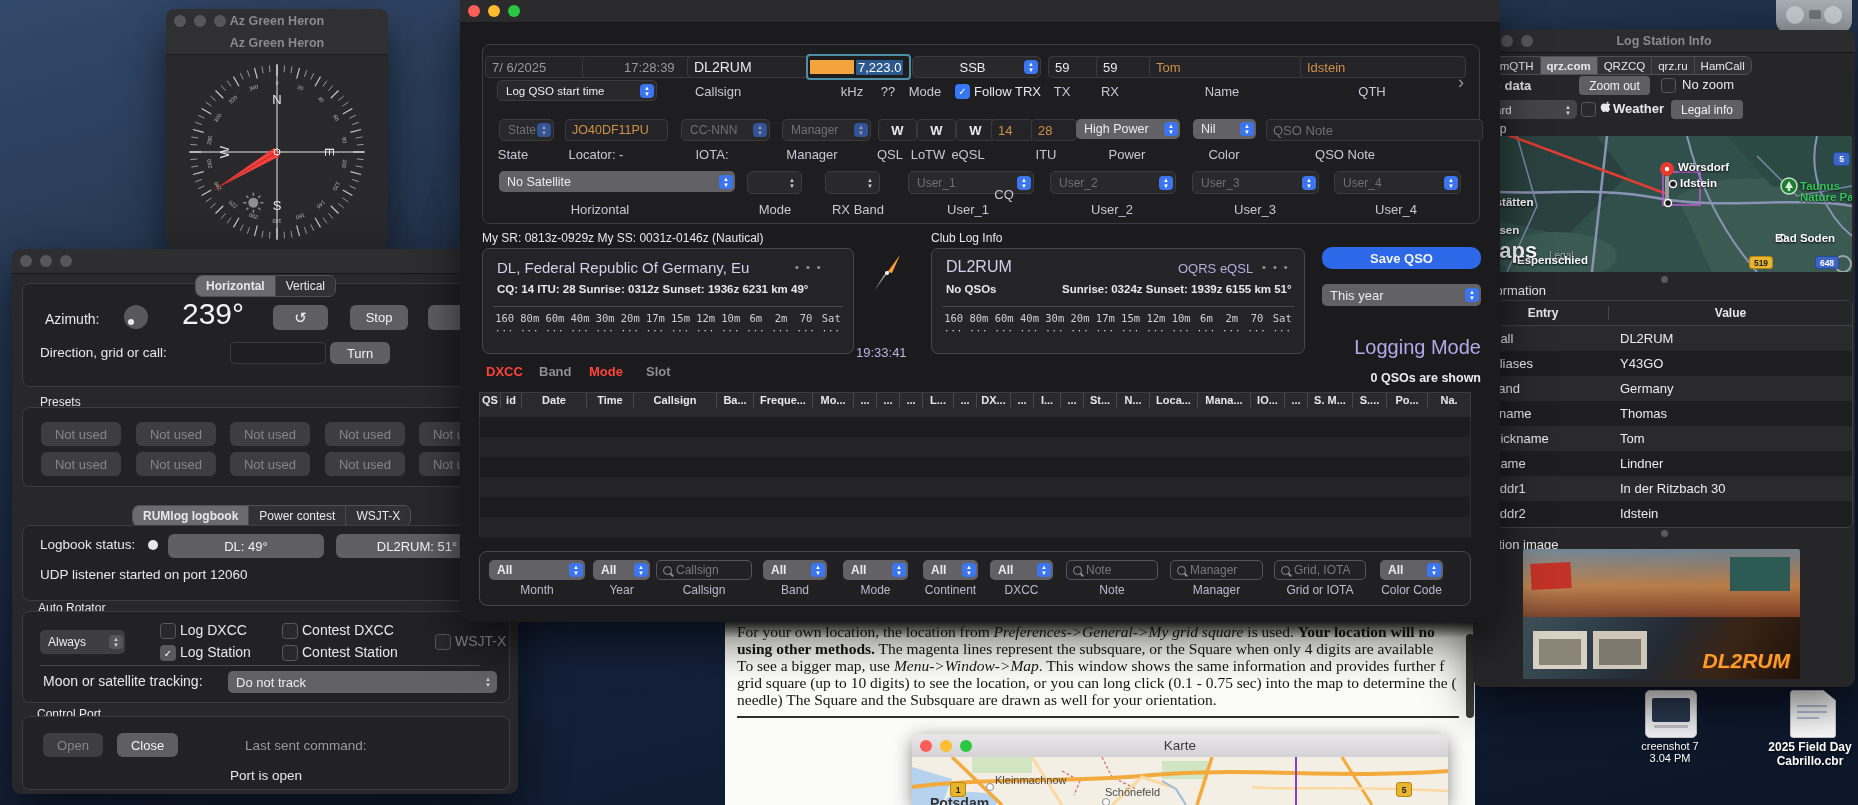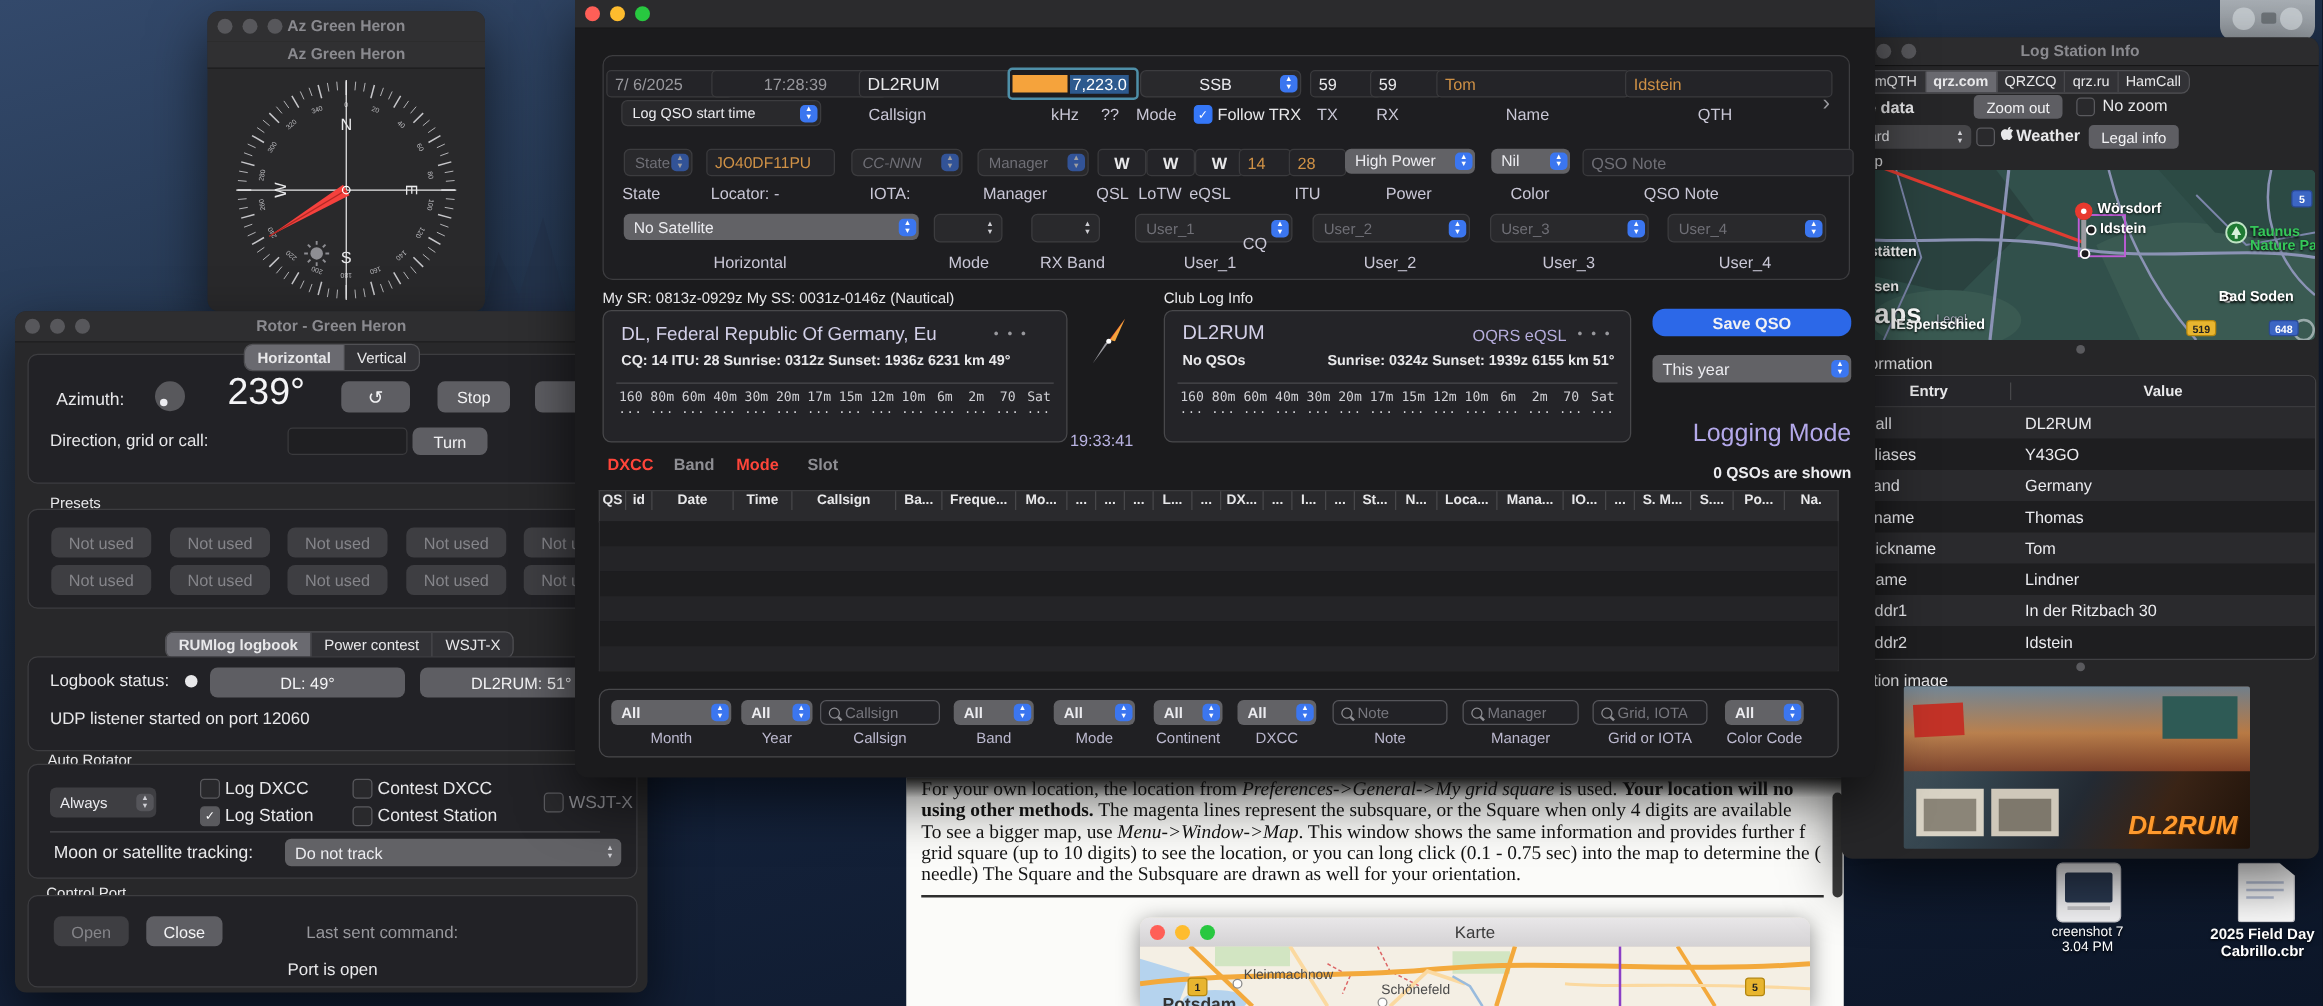--- a/index.html
+++ b/index.html
@@ -271,21 +271,20 @@
           <line x1="-18.71687518917333" y1="45.803488605746566" x2="-16.595554845613684" y2="43.68216826218693" stroke="#8e8e93" stroke-width="1.5"></line>
         </g>
       </svg>
   </div>
 
   <div class="win" style="left:12px;top:249px;width:506px;height:545px;z-index:20;background:#28282a;">
     <div class="tbar" style="background:#2e2e30;">
       <span class="tl gray"></span>
       <span class="tl gray"></span>
       <span class="tl gray"></span>
-      <span class="ttl dim">Rotor - Green Heron</span>
     </div>
     <div class="sect" style="left:10px;top:34px;width:486px;height:102px;"></div>
     <div class="seg" style="left:183px;top:26px;height:20px;">
       <span class="on">Horizontal</span>
       <span>Vertical</span>
     </div>
     <div class="lbl white" style="left:33px;top:62px;font-size:14px;">Azimuth:</div>
     <div style="position:absolute;left:112px;top:56px;width:24px;height:24px;border-radius:50%;background:#58585c;">
       <div style="position:absolute;left:4px;bottom:4px;width:6px;height:6px;border-radius:50%;background:#ececf0;"></div>
     </div>
@@ -530,21 +529,21 @@
   <div class="win" style="left:460px;top:0;width:1040px;height:622px;z-index:40;background:#1b1b1d;border-radius:0 0 10px 10px;">
     <div class="tbar" style="background:#2b2b2d;height:22px;border-radius:0;">
       <span class="tl red"></span>
       <span class="tl yel"></span>
       <span class="tl grn"></span>
     </div>
 
     <div class="sect" style="left:22px;top:44px;width:996px;height:178px;background:#1e1e21;"></div>
 
     <div class="field dimtx" style="left:25px;top:56px;width:88px;height:20px;">7/ 6/2025</div>
-    <div class="field dimtx" style="left:109px;top:56px;width:92px;height:20px;padding-left:41px;">17:28:39</div>
+    <div class="field dimtx" style="left:122px;top:56px;width:92px;height:20px;padding-left:41px;">17:28:39</div>
     <div class="field" style="left:227px;top:56px;width:114px;height:20px;font-size:14px;">DL2RUM</div>
     <div style="position:absolute;left:346px;top:54px;width:101px;height:22px;border:2px solid #4e8fa8;border-radius:4px;background:#1d1d20;display:flex;align-items:center;">
       <div style="width:44px;height:14px;background:#f5a33c;margin-left:2px;"></div>
       <span style="margin-left:2px;background:#2d5a8e;color:#fff;font-size:13px;padding:0 2px;">7,223.0</span>
     </div>
     <div class="dd ddk" style="left:452px;top:56px;width:127px;height:20px;">
       <span class="ddv" style="text-align:center;font-size:13px;">SSB</span>
         <span class="step">▲<br>▼</span>
     </div>
     <div class="field" style="left:588px;top:56px;width:44px;height:20px;">59</div>
@@ -557,21 +556,21 @@
         <span class="step">▲<br>▼</span>
     </div>
     <span class="cb on" style="left:495px;top:84px;width:13px;height:13px;">✓</span>
     <div class="lbl" style="left:514px;top:84px;color:#e8e8ea;">Follow TRX</div>
 
     <div class="dd ddk dim" style="left:39px;top:119px;width:53px;height:20px;">
       <span class="ddv">State</span>
         <span class="step" style="opacity:.55;">▲<br>▼</span>
     </div>
     <div class="field ortx" style="left:105px;top:119px;width:89px;height:20px;font-size:12.5px;">JO40DF11PU</div>
-    <div class="dd ddk dim" style="left:221px;top:119px;width:87px;height:20px;font-style:italic;">
+    <div class="dd ddk dim" style="left:221px;top:119px;width:87px;height:20px;">
       <span class="ddv">CC-NNN</span>
         <span class="step" style="opacity:.55;">▲<br>▼</span>
     </div>
     <div class="dd ddk dim" style="left:322px;top:119px;width:87px;height:20px;">
       <span class="ddv">Manager</span>
         <span class="step" style="opacity:.55;">▲<br>▼</span>
     </div>
     <div class="field" style="left:418px;top:119px;width:25px;height:20px;justify-content:center;font-weight:bold;">W</div>
     <div class="field" style="left:457px;top:119px;width:25px;height:20px;justify-content:center;font-weight:bold;">W</div>
     <div class="field" style="left:496px;top:119px;width:25px;height:20px;justify-content:center;font-weight:bold;">W</div>

